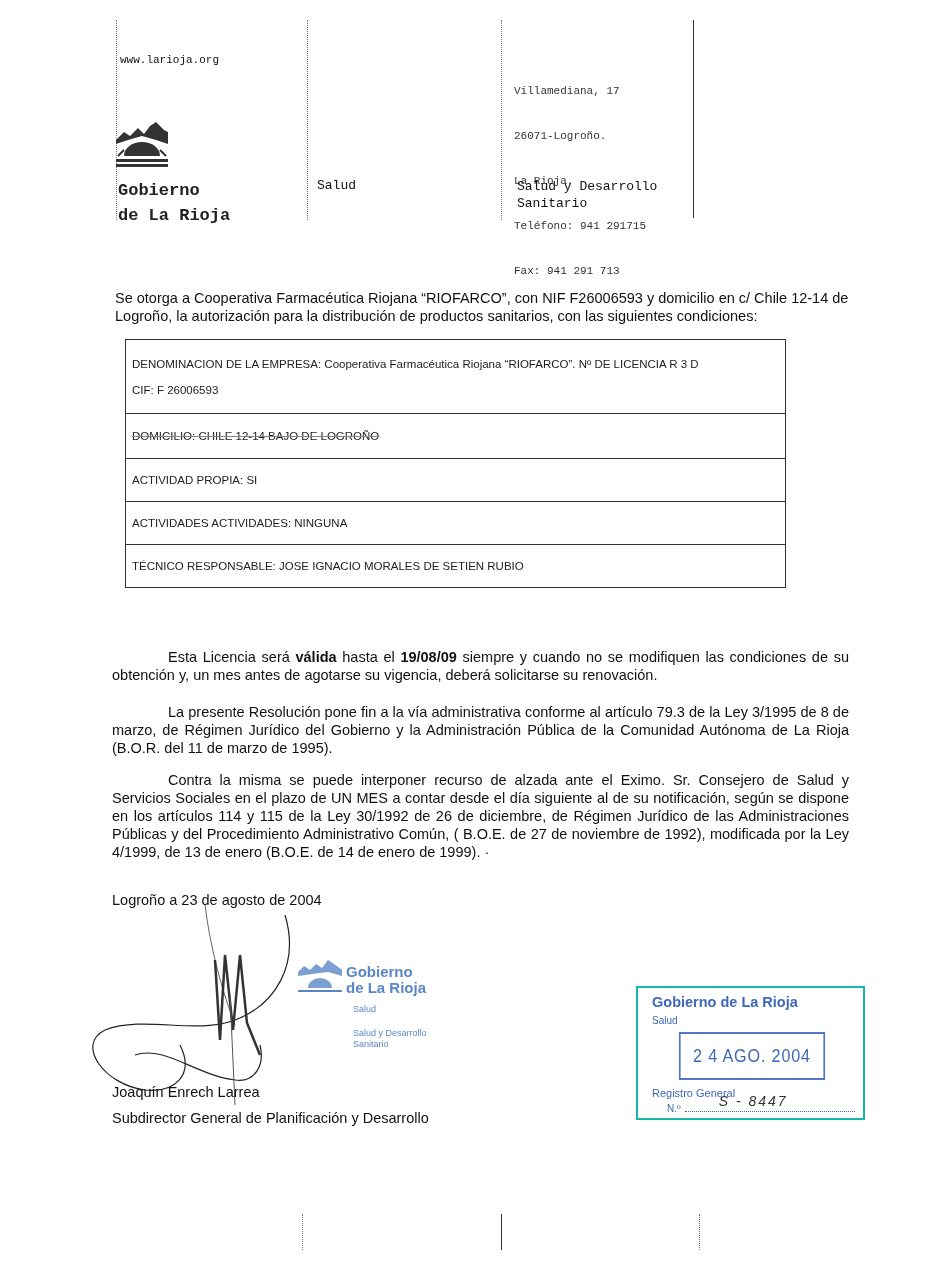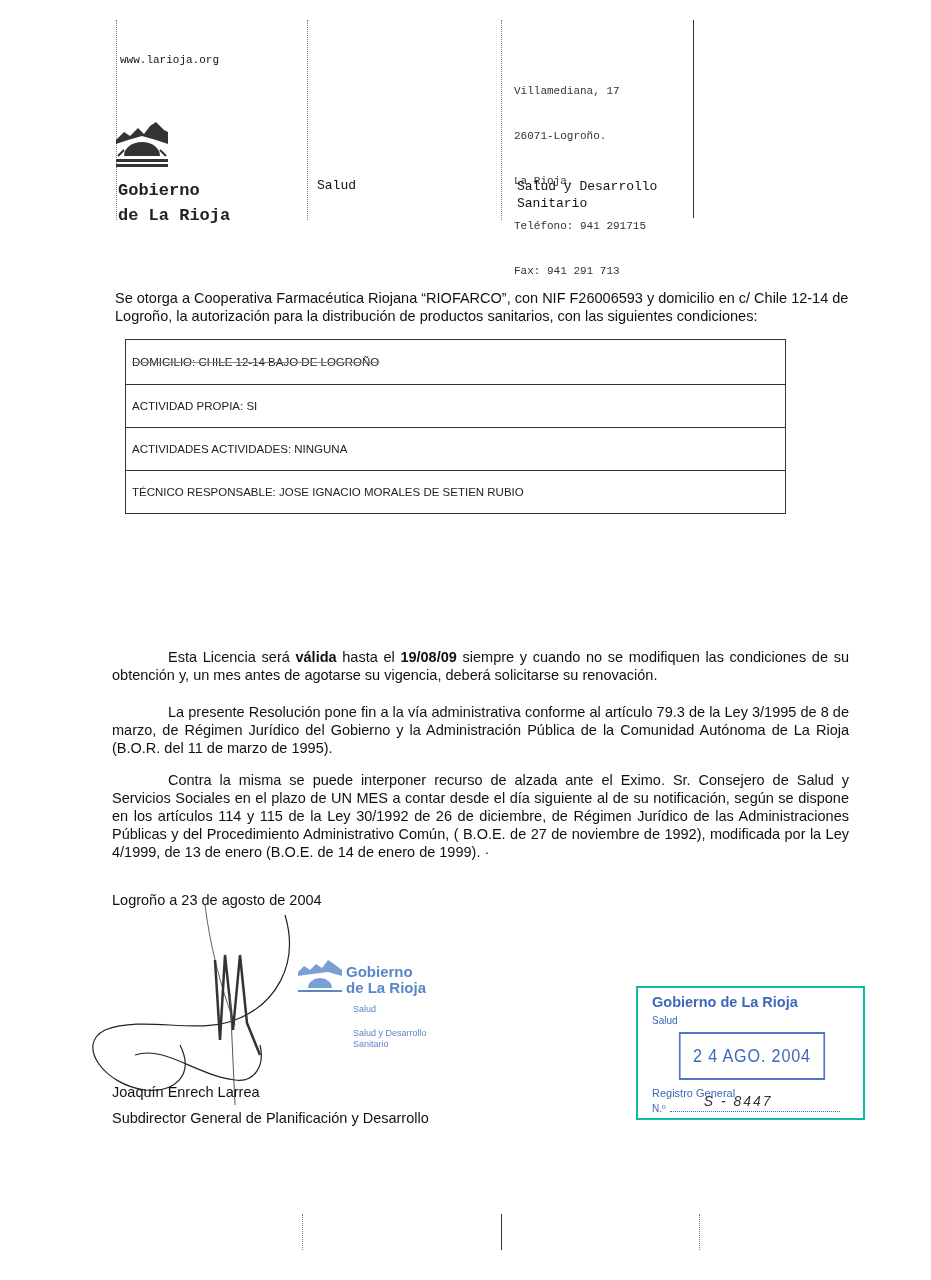--- a/index.html
+++ b/index.html
@@ -39,21 +39,21 @@
   .bluelogo { left: 298px; top: 958px; color: #5a86c8; }
   .bluelogo .t { position: absolute; left: 48px; top: 6px; font-size: 15px; line-height: 16px; font-weight: bold; white-space: nowrap; }
   .bluelogo .s1 { position: absolute; left: 55px; top: 46px; font-size: 9px; }
   .bluelogo .s2 { position: absolute; left: 55px; top: 70px; font-size: 9px; line-height: 11px; white-space: nowrap; }
 
   .stamp { left: 636px; top: 986px; width: 229px; height: 134px; border: 2px solid #14b8a6; color: #3e68b8; box-sizing: border-box; }
   .stamp .title { position: absolute; left: 14px; top: 6px; font-size: 14.5px; font-weight: bold; }
   .stamp .sub { position: absolute; left: 14px; top: 27px; font-size: 10px; }
   .stamp .datebox { position: absolute; left: 28px; top: 44px; width: 172px; height: 48px; border: 2px solid #4f78c0; box-sizing: border-box; display: flex; align-items: center; justify-content: center; font-size: 19px; letter-spacing: 1px; font-family: "Liberation Sans Narrow", "Liberation Sans", sans-serif; transform: scaleX(0.85); }
   .stamp .reg { position: absolute; left: 14px; top: 99px; font-size: 11px; }
-  .stamp .num { position: absolute; left: 14px; top: 113px; font-size: 10px; width: 200px; }
+  .stamp .num { position: absolute; left: 29px; top: 113px; font-size: 10px; width: 200px; }
   .stamp .num .dots { border-bottom: 1px dotted #3e68b8; display: inline-block; width: 170px; margin-left: 4px; position: relative; height: 10px; }
   .stamp .num .hand { position: absolute; left: 34px; top: -8px; font-size: 14px; font-style: italic; letter-spacing: 2px; color: #333; }
 </style>
 </head>
 <body>
 
 <div class="vline" style="left:116px; top:20px; height:200px;"></div>
 <div class="vline" style="left:307px; top:20px; height:200px;"></div>
 <div class="vline" style="left:501px; top:20px; height:200px;"></div>
 <div class="vline solid" style="left:693px; top:20px; height:198px;"></div>
@@ -84,20 +84,24 @@
 </div>
 
 <div class="abs mono hdr-dept">
   <div>Salud y Desarrollo</div>
   <div>Sanitario</div>
 </div>
 
 <div class="abs intro">Se otorga a Cooperativa Farmacéutica Riojana “RIOFARCO”, con NIF F26006593 y domicilio en c/ Chile 12-14 de Logroño, la autorización para la distribución de productos sanitarios, con las siguientes condiciones:</div>
 
 <div class="abs table">
+  <div class="row r0">
+    <span>DENOMINACION DE LA EMPRESA: Cooperativa Farmacéutica Riojana “RIOFARCO”.   Nº DE LICENCIA  R  3 D</span>
+    <span>CIF: F 26006593</span>
+  </div>
   <div class="row r1">
     <span>DOMICILIO: CHILE 12-14 BAJO DE LOGROÑO</span>
   </div>
   <div class="row r2">
     <span>ACTIVIDAD PROPIA: SI</span>
   </div>
   <div class="row r3">
     <span>ACTIVIDADES ACTIVIDADES: NINGUNA</span>
   </div>
   <div class="row r5">

